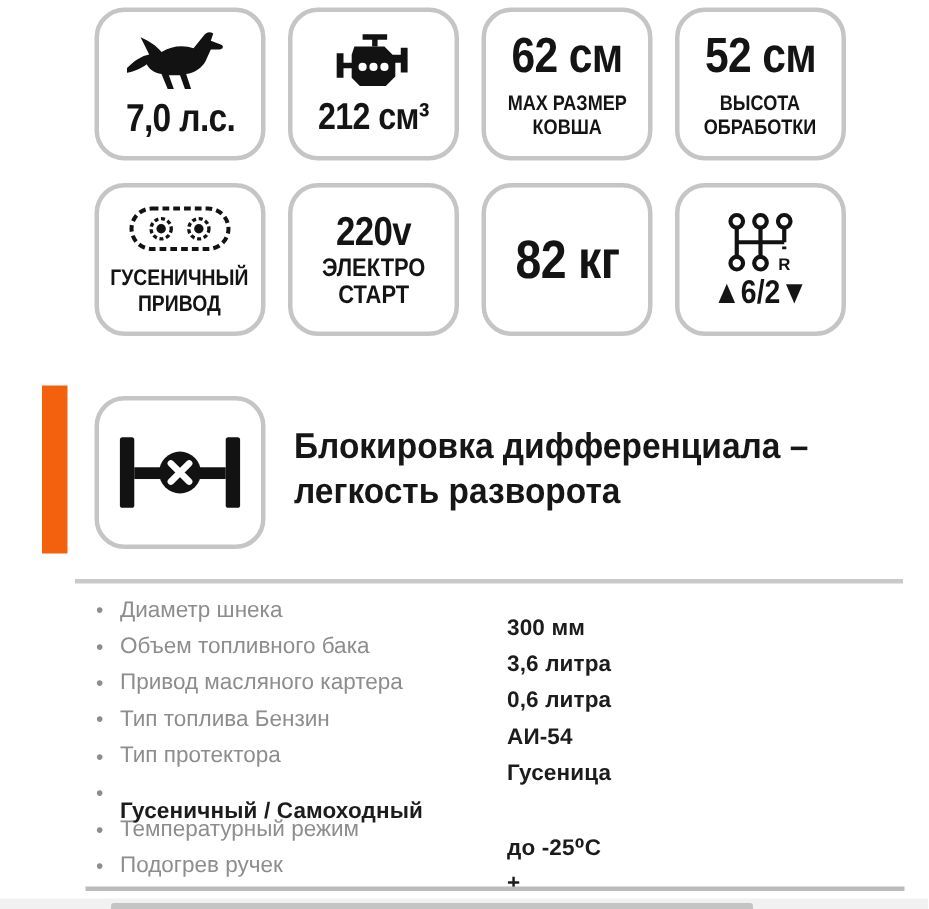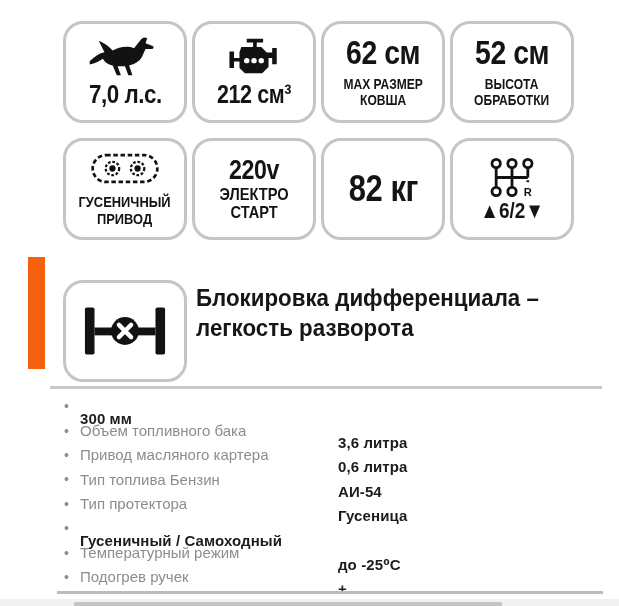--- a/index.html
+++ b/index.html
@@ -3,23 +3,23 @@
 <meta charset="utf-8">
 <style>
   html,body{margin:0;padding:0;background:#fff;}
   .card{
     position:relative;width:619px;height:606px;background:#ffffff;overflow:hidden;
     font-family:"Liberation Sans","DejaVu Sans",sans-serif;color:#161616;
   }
   
   .grid{position:absolute;left:63px;top:5px;display:grid;
     grid-template-columns:repeat(4,107px);grid-auto-rows:102px;column-gap:22px;row-gap:15px;}
-  .tile{box-sizing:border-box;width:124px;height:102px;background:#fff;
+  .tile{box-sizing:border-box;width:114px;height:102px;background:#fff;
     border:3px solid #c5c5c5;border-radius:20px;display:flex;flex-direction:column;
-    align-items:center;justify-content:center;text-align:center;color:#141414;margin-top:16px;}
+    align-items:center;justify-content:center;text-align:center;color:#141414;}
   .tile svg{flex:0 0 auto;}
   .big{font-weight:700;letter-spacing:-0.5px;transform:scaleX(0.86);white-space:nowrap;line-height:1.05;}
   .sz26{font-size:26px;} .sz25{font-size:25px;} .sz33{font-size:33px;}
   .sz27{font-size:27px;} .sz36{font-size:36px;} .sz22{font-size:22px;letter-spacing:0;}
   .sub{font-weight:700;font-size:14px;line-height:16px;transform:scaleX(0.86);
     white-space:pre-line;margin-top:4px;}
   .sub15{font-size:15px;line-height:17px;} .sub17{font-size:17px;line-height:18px;margin-top:2px;}
   .mb4{margin-bottom:4px;} .mb2{margin-bottom:2px;}
   
   .accent-bar{position:absolute;left:28px;top:257px;width:17px;height:112px;}
@@ -133,20 +133,21 @@
   <div class="feature-title">
     <div>Блокировка дифференциала –</div>
     <div>легкость разворота</div>
   </div>
 
   <div class="divider div-top"></div>
 
   <div class="specs">
     <div class="spec-row">
       <span class="bullet">•</span>
+      <span class="spec-label">Диаметр шнека</span>
       <span class="spec-value">300 мм</span>
     </div>
     <div class="spec-row">
       <span class="bullet">•</span>
       <span class="spec-label">Объем топливного бака</span>
       <span class="spec-value">3,6 литра</span>
     </div>
     <div class="spec-row">
       <span class="bullet">•</span>
       <span class="spec-label">Привод масляного картера</span>

